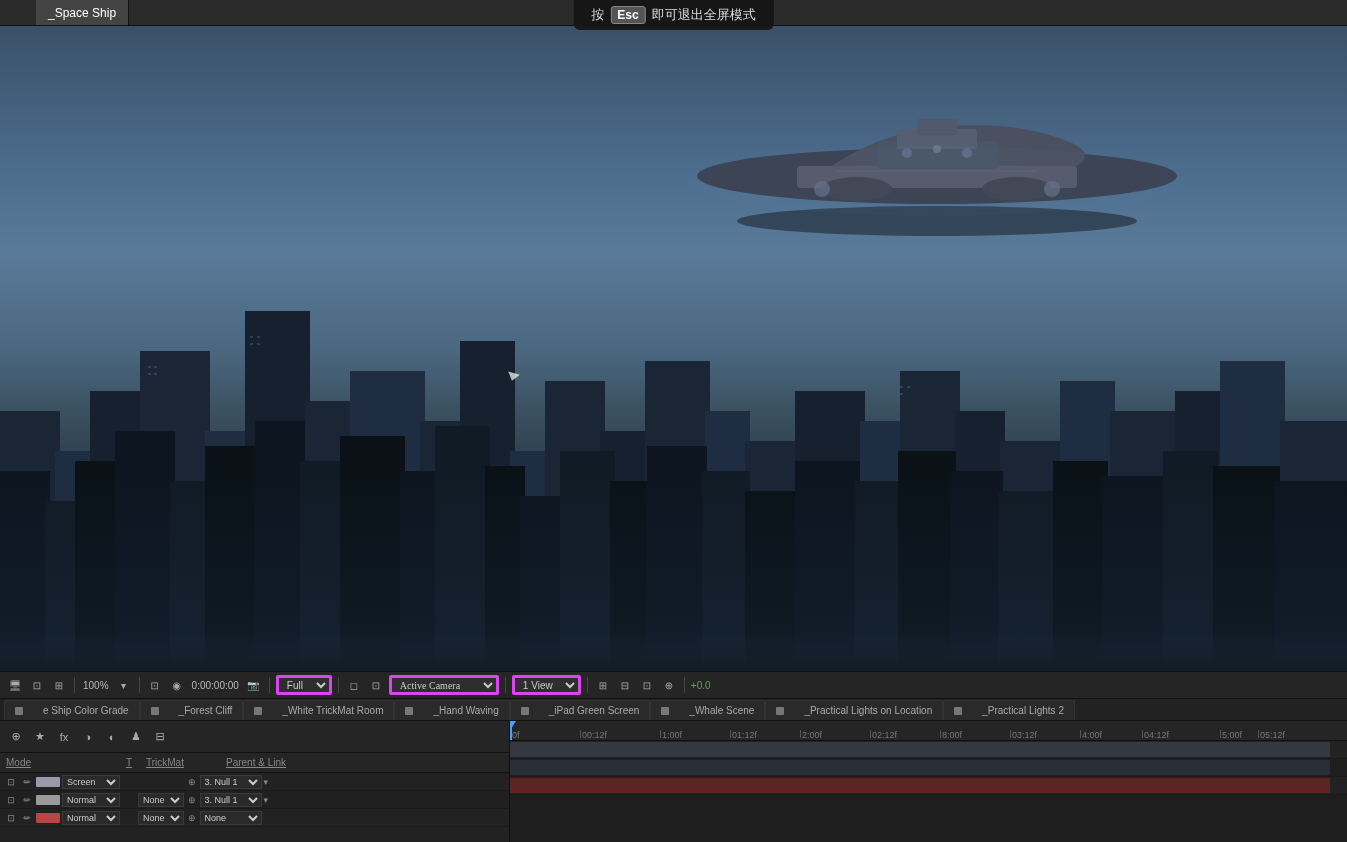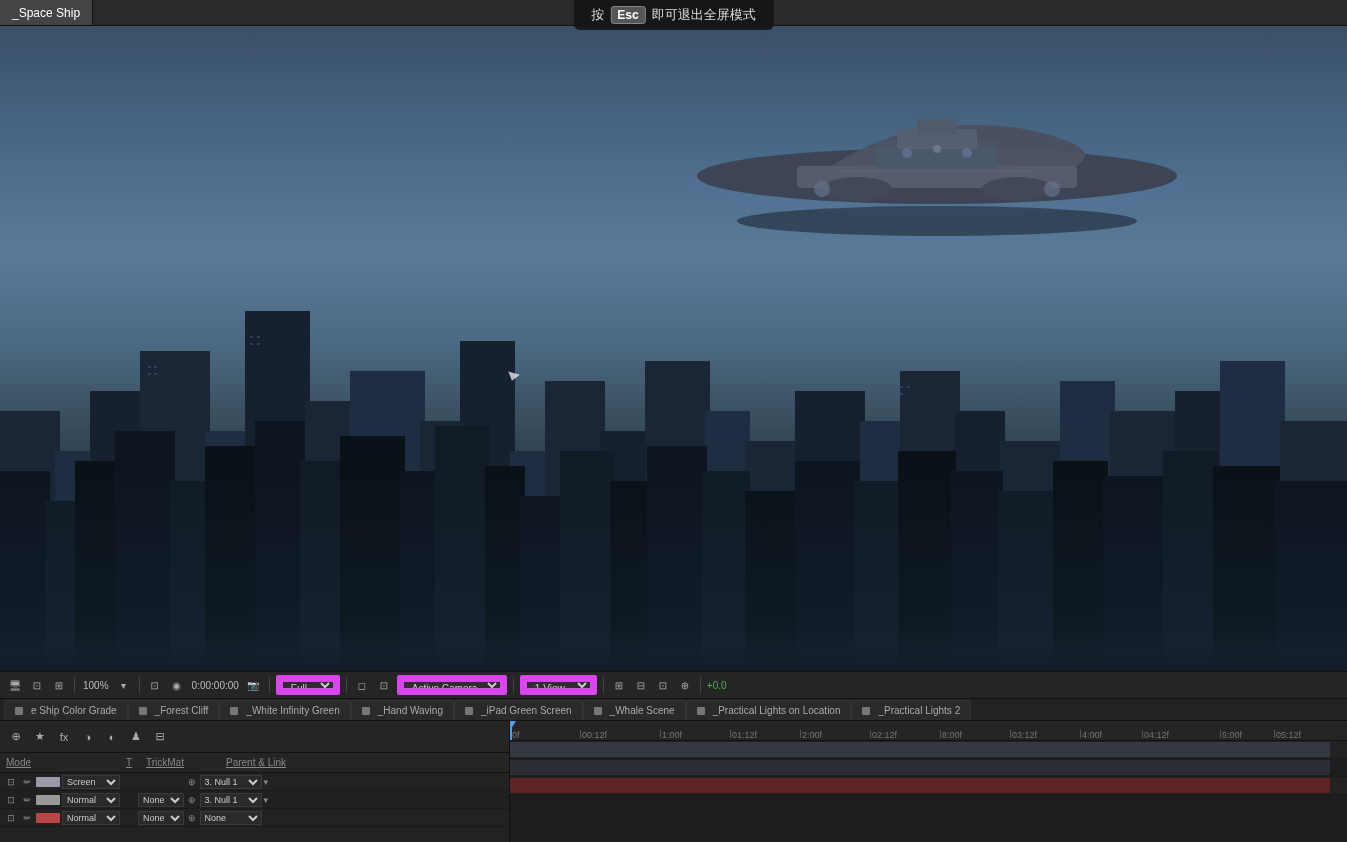--- a/index.html
+++ b/index.html
@@ -15,20 +15,21 @@
     }
 
     
     #tab-bar {
       height: 26px;
       background: #2a2a2a;
       display: flex;
       border-bottom: 1px solid #111;
       position: relative;
       z-index: 10;
+      padding-left: 36px;
     }
     .tab-item {
       height: 100%;
       padding: 0 12px;
       display: flex;
       align-items: center;
       background: #3a3a3a;
       border-right: 1px solid #111;
       font-size: 12px;
       color: #ddd;
@@ -133,21 +134,21 @@
       justify-content: center;
       color: #aaa;
       font-size: 10px;
       cursor: pointer;
       border-radius: 2px;
     }
 
     .toolbar-select {
       height: 20px;
       background: #2e2e2e;
-      border: 7px solid #d946ef;
+      border: 3px solid #d946ef;
       color: #ccc;
       font-size: 10px;
       padding: 0 4px;
       border-radius: 2px;
       cursor: pointer;
     }
 
     .toolbar-separator {
       width: 1px;
       height: 16px;
@@ -183,21 +184,21 @@
       display: flex;
       align-items: center;
       font-size: 10px;
       color: #aaa;
       cursor: pointer;
       border: 1px solid #333;
       border-bottom: none;
       background: #2a2a2a;
       border-radius: 2px 2px 0 0;
       white-space: nowrap;
-      gap: 8px;
+      gap: 20px;
     }
     .timeline-tab .tab-dot {
       width: 8px;
       height: 8px;
       border-radius: 1px;
       flex-shrink: 0;
     }
 
     
     #timeline-area {
@@ -549,21 +550,21 @@
 
   <select class="toolbar-select">
     <option>Full</option>
     <option>Draft</option>
     <option>Wire</option>
   </select>
   <div class="toolbar-separator"></div>
 
   <div class="toolbar-icon">◻</div>
   <div class="toolbar-icon">⊡</div>
-  <select class="toolbar-select" style="width:110px;">
+  <select class="toolbar-select" style="width:110px;font-family:Liberation Serif, serif;">
     <option>Active Camera</option>
   </select>
   <div class="toolbar-separator"></div>
 
   <select class="toolbar-select">
     <option>1 View</option>
     <option>2 Views</option>
     <option>4 Views</option>
   </select>
   <div class="toolbar-separator"></div>
@@ -581,21 +582,21 @@
     <div class="timeline-tab">
       <span class="tab-dot" style="background: rgb(119, 119, 119);"></span>
       <span>e Ship Color Grade</span>
     </div>
     <div class="timeline-tab">
       <span class="tab-dot" style="background: rgb(119, 119, 119);"></span>
       <span>_Forest Cliff</span>
     </div>
     <div class="timeline-tab">
       <span class="tab-dot" style="background: rgb(119, 119, 119);"></span>
-      <span>_White Infinity Green</span>
+      <span>_White TrickMat Room</span>
     </div>
     <div class="timeline-tab">
       <span class="tab-dot" style="background: rgb(119, 119, 119);"></span>
       <span>_Hand Waving</span>
     </div>
     <div class="timeline-tab">
       <span class="tab-dot" style="background: rgb(119, 119, 119);"></span>
       <span>_iPad Green Screen</span>
     </div>
     <div class="timeline-tab">
@@ -694,21 +695,21 @@
         <div class="ruler-mark" style="left: 70px; margin-top: 29px;">00:12f</div>
         <div class="ruler-mark" style="left: 150px;">1:00f</div>
         <div class="ruler-mark" style="left: 220px;">01:12f</div>
         <div class="ruler-mark" style="left: 290px;">2:00f</div>
         <div class="ruler-mark" style="left: 360px;">02:12f</div>
         <div class="ruler-mark" style="left: 430px;">8:00f</div>
         <div class="ruler-mark" style="left: 500px;">03:12f</div>
         <div class="ruler-mark" style="left: 570px;">4:00f</div>
         <div class="ruler-mark" style="left: 632px;">04:12f</div>
         <div class="ruler-mark" style="left: 710px;">5:00f</div>
-        <div class="ruler-mark" style="left: 764px;">05:12f</div>
+        <div class="ruler-mark" style="left: 748px;">05:12f</div>
       </div>
 
     <div id="track-rows">
     <div class="track-row">
           <div class="track-block" style="left: 0px; width: 820px; background: rgba(80, 90, 110, 0.5);"></div>
         </div>
         <div class="track-row">
           <div class="track-block" style="left: 0px; width: 820px; background: rgba(60, 70, 90, 0.5);"></div>
         </div>
         <div class="track-row">

